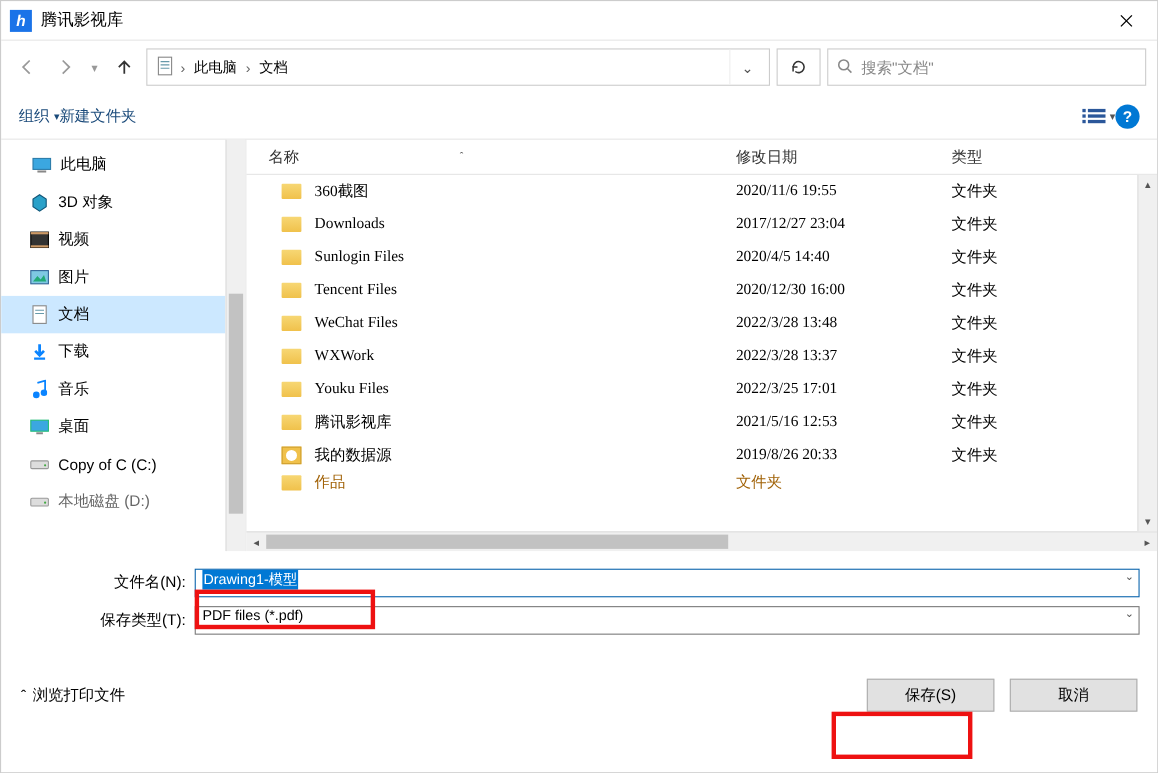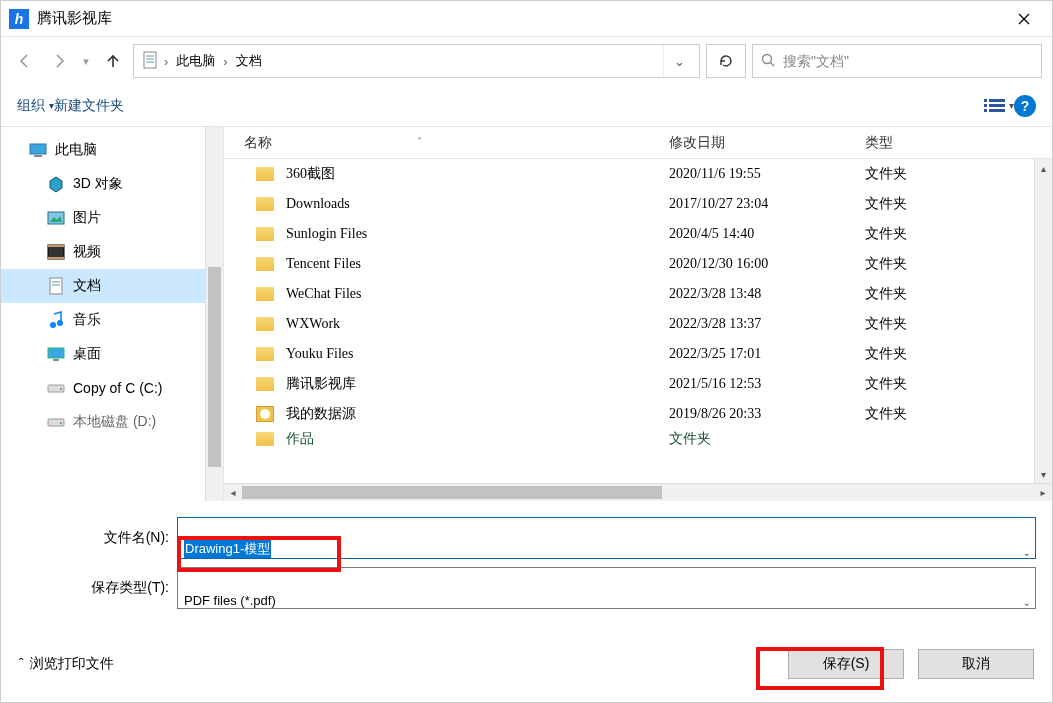--- a/index.html
+++ b/index.html
@@ -32,53 +32,53 @@
 .toolbar .tb-item { display: flex; align-items: center; gap: 4px; color: #1a4a7a; font-size: 14px; }
 .toolbar .spacer { flex: 1; }
 .toolbar .view-icon { display: flex; align-items: center; gap: 2px; }
 .toolbar .help-icon { width: 22px; height: 22px; border-radius: 50%; background: #0078d4; color: #fff; display: flex; align-items: center; justify-content: center; font-size: 14px; font-weight: bold; }
 
 
 .main { display: flex; height: 374px; }
 .sidebar { width: 222px; display: flex; }
 .tree { flex: 1; padding-top: 6px; overflow: hidden; }
 .tree-item { height: 34px; display: flex; align-items: center; padding-left: 28px; gap: 8px; font-size: 14px; }
-.tree-item.child { padding-left: 46px; text-align: center; }
+.tree-item.child { padding-left: 26px; text-align: center; }
 .tree-item.selected { background: #cce8ff; }
 .tree-item.muted-last { color: #666; }
 .tree-item .icon { width: 18px; height: 18px; display: flex; align-items: center; justify-content: center; }
 .scrollbar-v { width: 18px; background: #f0f0f0; position: relative; border-left: 1px solid #ddd; }
 .scrollbar-v .thumb { position: absolute; left: 2px; right: 2px; top: 140px; height: 200px; background: #c2c2c2; }
 
 .filearea { flex: 1; display: flex; flex-direction: column; border-left: 1px solid #e5e5e5; }
 .file-header { height: 32px; display: flex; align-items: center; border-bottom: 1px solid #e5e5e5; font-size: 14px; color: #333; }
 .file-inner { flex: 1; display: flex; }
 .file-list-wrap { flex: 1; overflow: hidden; }
 .col-name { width: 445px; padding-left: 20px; display: flex; align-items: center; gap: 6px; text-align: center; }
 .col-name .sort-ind { margin-left: 140px; color: #555; font-size: 10px; }
 .col-date { width: 196px; }
 .col-type { flex: 1; }
 .file-row { height: 30px; display: flex; align-items: center; font-size: 14px; font-family: Liberation Serif, serif; }
 .file-row .col-name { padding-left: 32px; }
-.file-row.partial { color: #14532d; height: 20px; overflow: hidden; }
+.file-row.partial { color: #a16207; height: 20px; overflow: hidden; }
 .folder-ico { width: 18px; height: 14px; background: linear-gradient(#f7d774,#f0c14b); border-radius: 1px; margin-right: 6px; display: inline-block; }
 .special-ico { width: 18px; height: 16px; background: #f0c14b; border: 1px solid #d0a030; position: relative; margin-right: 6px; display: inline-block; }
 .special-ico::after { content: ""; position: absolute; top: 2px; left: 3px; width: 10px; height: 10px; background: #fff; border-radius: 50%; }
 .scrollbar-v2 { width: 18px; background: #f0f0f0; position: relative; border-left: 1px solid #ddd; }
 .scrollbar-v2 .arrow { height: 18px; display: flex; align-items: center; justify-content: center; font-size: 10px; color: #555; }
 .scrollbar-h { height: 18px; background: #f0f0f0; display: flex; align-items: center; border-top: 1px solid #ddd; }
 .scrollbar-h .arrow { width: 18px; display: flex; align-items: center; justify-content: center; font-size: 10px; color: #555; }
 .scrollbar-h .track { flex: 1; position: relative; height: 100%; }
 .scrollbar-h .thumb { position: absolute; top: 2px; bottom: 2px; left: 0; width: 420px; background: #c2c2c2; }
 
 
 .inputs { padding: 16px 16px 8px 16px; }
 .input-row { display: flex; align-items: center; margin-bottom: 8px; }
 .input-row label { width: 160px; text-align: right; padding-right: 8px; font-size: 14px; }
-.input-row .field { flex: 1; height: 42px; border: 1px solid #7a7a7a; display: flex; align-items: flex-end; padding: 0 6px; position: relative; }
+.input-row .field { flex: 1; height: 26px; border: 1px solid #7a7a7a; display: flex; align-items: flex-start; padding: 0 6px; position: relative; }
 .input-row .field .dd { position: absolute; right: 4px; color: #555; font-size: 10px; }
 .input-row.filename .field { border: 1px solid #0a64ad; }
 .input-row.filename .sel-text { background: #0078d4; color: #fff; padding: 0 1px; }
 .highlight-box { position: absolute; border: 4px solid #e11; pointer-events: none; }
 .hb-filename { left: 177px; top: 536px; width: 164px; height: 36px; }
 .hb-save { left: 756px; top: 647px; width: 128px; height: 43px; }
 
 
 .footer { display: flex; align-items: center; padding: 24px 18px 14px 18px; }
 .footer .hide-folders { display: flex; align-items: center; gap: 6px; font-size: 14px; }
@@ -196,46 +196,55 @@
           <div class="tree-item child">
             <span class="icon">
               <svg width="18" height="18" viewBox="0 0 18 18">
                 <polygon points="9,2 15,6 15,13 9,17 3,13 3,6" fill="#2aa1c9" stroke="#157"></polygon>
               </svg>
             </span>
             <span>3D 对象</span>
           </div>
           <div class="tree-item child">
             <span class="icon">
-              <svg width="18" height="14" viewBox="0 0 18 14">
-                <rect x="1" y="1" width="16" height="12" fill="#7ec8e3" stroke="#369"></rect>
-                <polygon points="3,11 7,6 10,9 13,5 15,11" fill="#2a7"></polygon>
-              </svg>
-            </span>
-            <span>图片</span>
-          </div>
-          <div class="tree-item child">
-            <span class="icon">
               <svg width="18" height="16" viewBox="0 0 18 16">
                 <rect x="1" y="1" width="16" height="14" fill="#333" stroke="#000"></rect>
                 <rect x="1" y="1" width="16" height="2" fill="#c96"></rect>
                 <rect x="1" y="13" width="16" height="2" fill="#c96"></rect>
               </svg>
             </span>
             <span>视频</span>
           </div>
+          <div class="tree-item child">
+            <span class="icon">
+              <svg width="18" height="14" viewBox="0 0 18 14">
+                <rect x="1" y="1" width="16" height="12" fill="#7ec8e3" stroke="#369"></rect>
+                <polygon points="3,11 7,6 10,9 13,5 15,11" fill="#2a7"></polygon>
+              </svg>
+            </span>
+            <span>图片</span>
+          </div>
           <div class="tree-item child selected">
             <span class="icon">
               <svg width="16" height="18" viewBox="0 0 16 18">
                 <rect x="2" y="1" width="12" height="16" fill="#fff" stroke="#888"></rect>
                 <line x1="4" y1="5" x2="12" y2="5" stroke="#69a"></line>
                 <line x1="4" y1="8" x2="12" y2="8" stroke="#69a"></line>
               </svg>
             </span>
             <span>文档</span>
+          </div>
+          <div class="tree-item child">
+            <span class="icon">
+              <svg width="16" height="18" viewBox="0 0 16 18">
+                <path d="M8 2 L8 12 M4 8 L8 12 L12 8" stroke="#0a84ff" stroke-width="2.5" fill="none"></path>
+                <line x1="3" y1="15" x2="13" y2="15" stroke="#0a84ff" stroke-width="2"></line>
+              </svg>
+            </span>
+            <span>下载</span>
           </div>
           <div class="tree-item child">
             <span class="icon">
               <svg width="14" height="18" viewBox="0 0 14 18">
                 <path d="M5 3 L12 1 L12 12" stroke="#0a84ff" stroke-width="1.6" fill="none"></path>
                 <circle cx="4" cy="14" r="3" fill="#0a84ff"></circle>
                 <circle cx="11" cy="12" r="3" fill="#0a84ff"></circle>
               </svg>
             </span>
             <span>音乐</span>
@@ -292,21 +301,21 @@
                 <span>360截图</span>
               </div>
               <div class="col-date">2020/11/6 19:55</div>
               <div class="col-type">文件夹</div>
             </div>
             <div class="file-row">
               <div class="col-name">
                 <span class="folder-ico"></span>
                 <span>Downloads</span>
               </div>
-              <div class="col-date">2017/10/27 23:04</div>
+              <div class="col-date">2017/12/27 23:04</div>
               <div class="col-type">文件夹</div>
             </div>
             <div class="file-row">
               <div class="col-name">
                 <span class="folder-ico"></span>
                 <span>Sunlogin Files</span>
               </div>
               <div class="col-date">2020/4/5 14:40</div>
               <div class="col-type">文件夹</div>
             </div>

